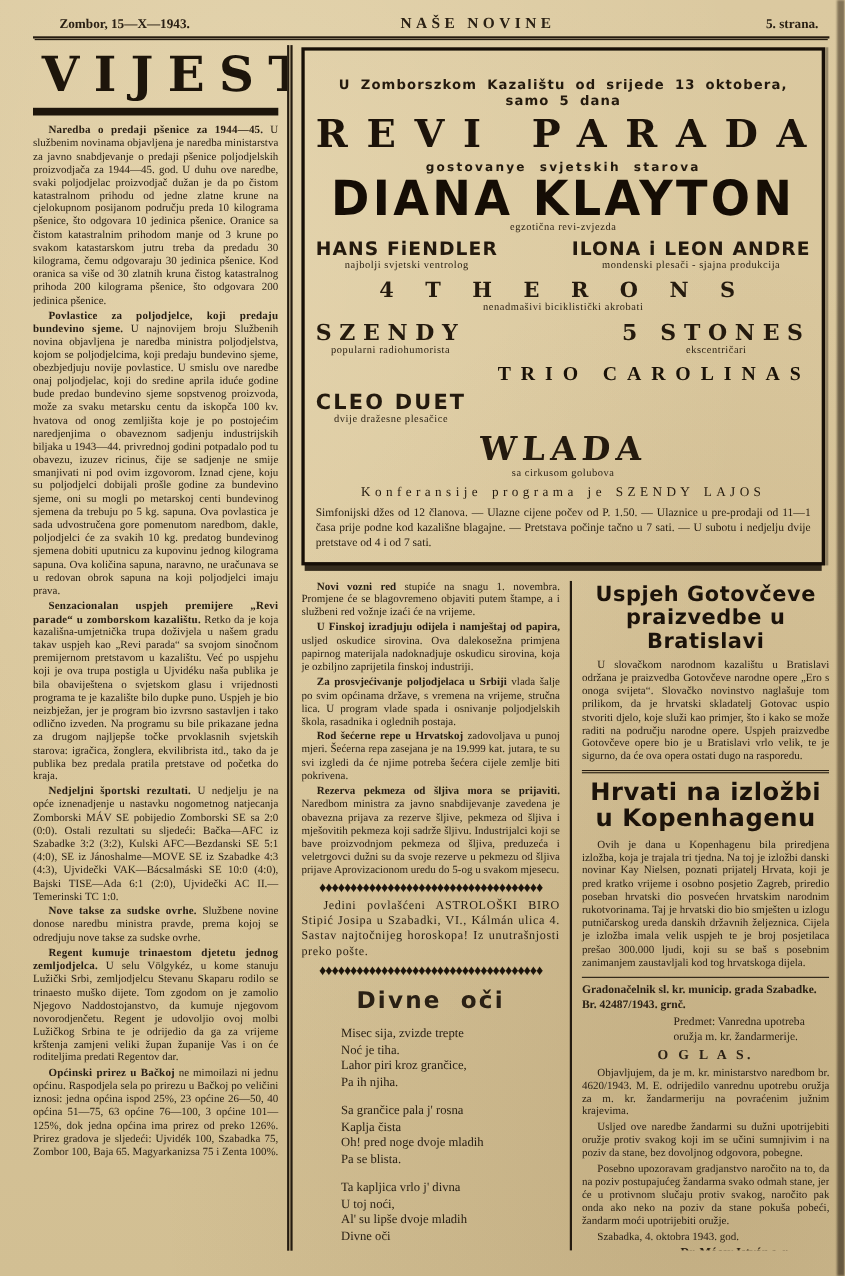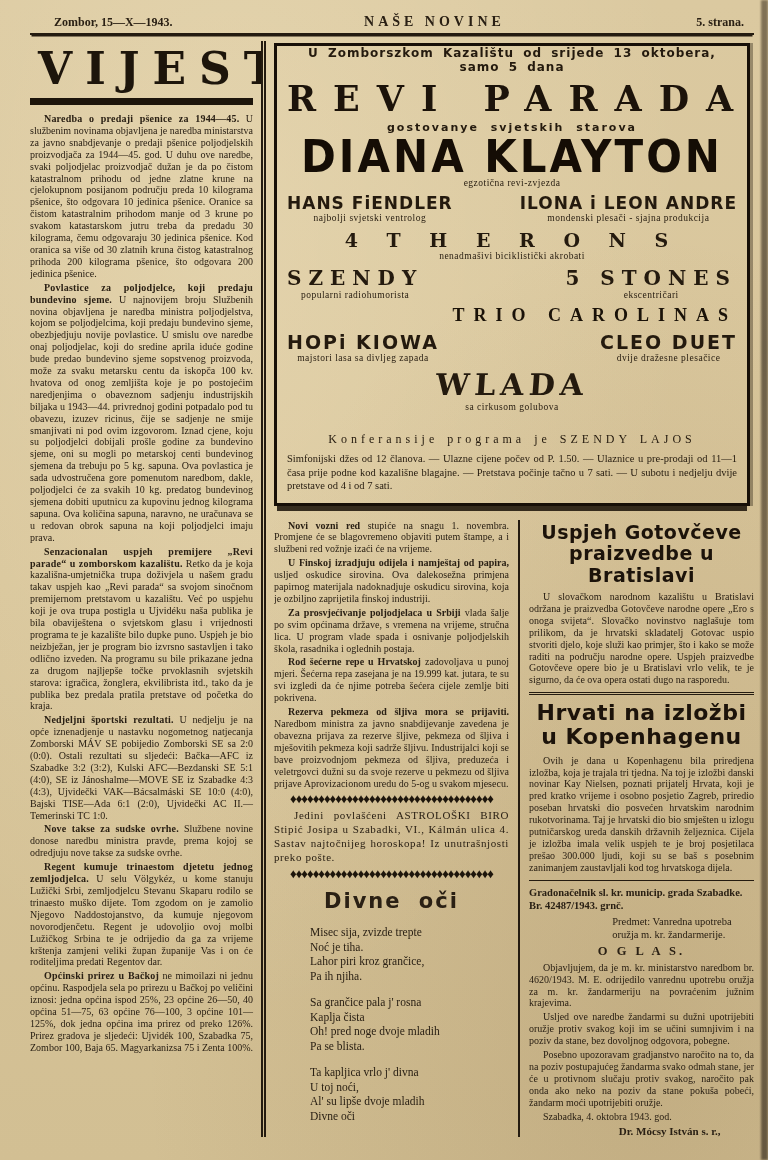--- a/index.html
+++ b/index.html
@@ -18,21 +18,21 @@
       linear-gradient(180deg,#dbc9a0 0%, #d8c59a 50%, #d2bf93 100%);
     padding:10px 14px 0 30px;
   }
   .page::after { 
     content:""; position:absolute; top:0; right:0; width:7px; height:100%;
     background:linear-gradient(180deg,#3a2d1c,#181008 30%,#40321e 60%,#181008);
     opacity:.55; filter:blur(1px);
   }
   
   .hdr {
-    display:flex; justify-content:space-between; align-items:center;
+    display:flex; justify-content:space-between; align-items:flex-start;
     padding:4px 10px 3px 24px;
     border-bottom:2px solid #241b10;
     box-shadow:0 3px 0 -1.5px #241b10;
     margin-bottom:6px;
   }
   .hdr .date { font-weight:bold; font-size:12px; }
   .hdr .masthead { font-weight:bold; font-size:14px; letter-spacing:4px; }
   .hdr .pageno { font-weight:bold; font-size:12px; }
   
   .cols { display:flex; height:1096px; }
@@ -48,39 +48,39 @@
     border-bottom:7px solid #1d150b;
     margin-bottom:8px; color:#1d150b;
   }
   .art { font-size:10px; line-height:11.9px; text-align:justify; text-indent:14px; margin-bottom:2px; }
   .art b { letter-spacing:.2px; }
   
   .right-area { flex:1; padding-left:8px; display:flex; flex-direction:column; overflow:hidden; }
   .ad-box {
     border:3px solid #170f07;
     box-shadow:0 8px 0 -3px rgba(25,16,7,.85), 3px 0 0 0 rgba(25,16,7,.35);
-    padding:0 10px 10px;
+    padding:24px 10px 10px;
     margin:2px 4px 14px 0;
     color:#241a0e;
   }
   .ad-head { text-align:center; font-family:"DejaVu Sans", sans-serif; font-weight:bold; font-size:12px; letter-spacing:1px; word-spacing:4px; }
   .revi { text-align:center; font-family:"DejaVu Serif", serif; font-weight:bold; font-size:35px; letter-spacing:17px; margin-top:4px; white-space:nowrap; color:#1c130a;}
   .ad-sub { text-align:center; font-family:"DejaVu Sans", sans-serif; font-weight:bold; font-size:11px; letter-spacing:2px; word-spacing:6px; margin:2px 0; }
   .diana { text-align:center; font-family:"DejaVu Sans", sans-serif; font-weight:900; font-size:42px; letter-spacing:3px; line-height:1; margin-top:2px; transform:scaleY(1.05); color:#150d05;}
   .caption { font-size:9.5px; letter-spacing:.5px; }
   .cap-c { text-align:center; }
   .split { display:flex; justify-content:space-between; align-items:flex-end; margin-top:5px; }
   .act { text-align:center; }
   .nm-md { font-family:"DejaVu Sans", sans-serif; font-weight:900; font-size:17px; letter-spacing:1px; white-space:nowrap; }
   .nm-sp { font-family:"DejaVu Serif", serif; font-weight:bold; font-size:20px; letter-spacing:7px; white-space:nowrap; }
   .therons { text-align:center; font-family:"DejaVu Serif", serif; font-weight:bold; font-size:19px; letter-spacing:11px; margin-top:6px; }
   .trio { text-align:right; font-family:Liberation Serif, serif; font-weight:900; font-size:18px; letter-spacing:9px; margin-top:5px; color:#1a1208; }
   .nm-hv { font-family:"DejaVu Sans", sans-serif; font-weight:900; font-size:19px; letter-spacing:2px; white-space:nowrap; }
   .wlada { text-align:center; font-family:"DejaVu Serif", serif; font-weight:bold; font-size:30px; letter-spacing:5px; margin-top:4px; transform:skewX(-4deg); }
-  .konf { text-align:center; font-size:12px; letter-spacing:4px; word-spacing:2px; margin-top:20px; }
+  .konf { text-align:center; font-size:12px; letter-spacing:4px; word-spacing:2px; margin-top:4px; }
   .ad-details { font-size:10.5px; line-height:13.5px; text-align:justify; margin-top:5px; }
   
   .lower { display:flex; flex:1; overflow:hidden; }
   .mid-col { width:244px; flex:none; padding-right:9px; overflow:hidden; }
   .right-col { flex:1; border-left:2px solid #241b10; padding-left:9px; overflow:hidden; }
   .news { font-size:10px; line-height:11.9px; text-align:justify; text-indent:14px; margin-bottom:2px; }
   .divider { text-align:center; letter-spacing:-1px; font-size:13px; line-height:10px; margin:5px 0 4px; color:#1d150b; overflow:hidden; white-space:nowrap; }
   .astro { font-size:11px; line-height:14px; font-weight:normal; text-align:justify; text-indent:20px; letter-spacing:.6px; }
   .poem-title { text-align:center; font-family:"DejaVu Sans", sans-serif; font-weight:900; font-size:21px; letter-spacing:2px; word-spacing:8px; margin:10px 0 12px; }
   .stanza { font-size:11.5px; line-height:14.5px; white-space:pre-line; margin:0 0 12px 36px; }
@@ -149,24 +149,20 @@
           <div class="act">
             <div class="nm-sp">5 STONES</div>
             <div class="caption">ekscentričari</div>
           </div>
         </div>
 
         <div class="trio">TRIO CAROLINAS</div>
 
         <div class="split">
           <div class="act">
-            <div class="nm-hv">HOPi KIOWA</div>
-            <div class="caption">majstori lasa sa divljeg zapada</div>
-          </div>
-          <div class="act">
             <div class="nm-hv">CLEO DUET</div>
             <div class="caption">dvije dražesne plesačice</div>
           </div>
         </div>
 
         <div class="wlada">WLADA</div>
         <div class="caption cap-c">sa cirkusom golubova</div>
 
         <div class="konf">Konferansije programa je SZENDY LAJOS</div>
         <div class="ad-details">Simfonijski džes od 12 članova. — Ulazne cijene počev od P. 1.50. — Ulaznice u pre-prodaji od 11—1 časa prije podne kod kazališne blagajne. — Pretstava počinje tačno u 7 sati. — U subotu i nedjelju dvije pretstave od 4 i od 7 sati.</div>

